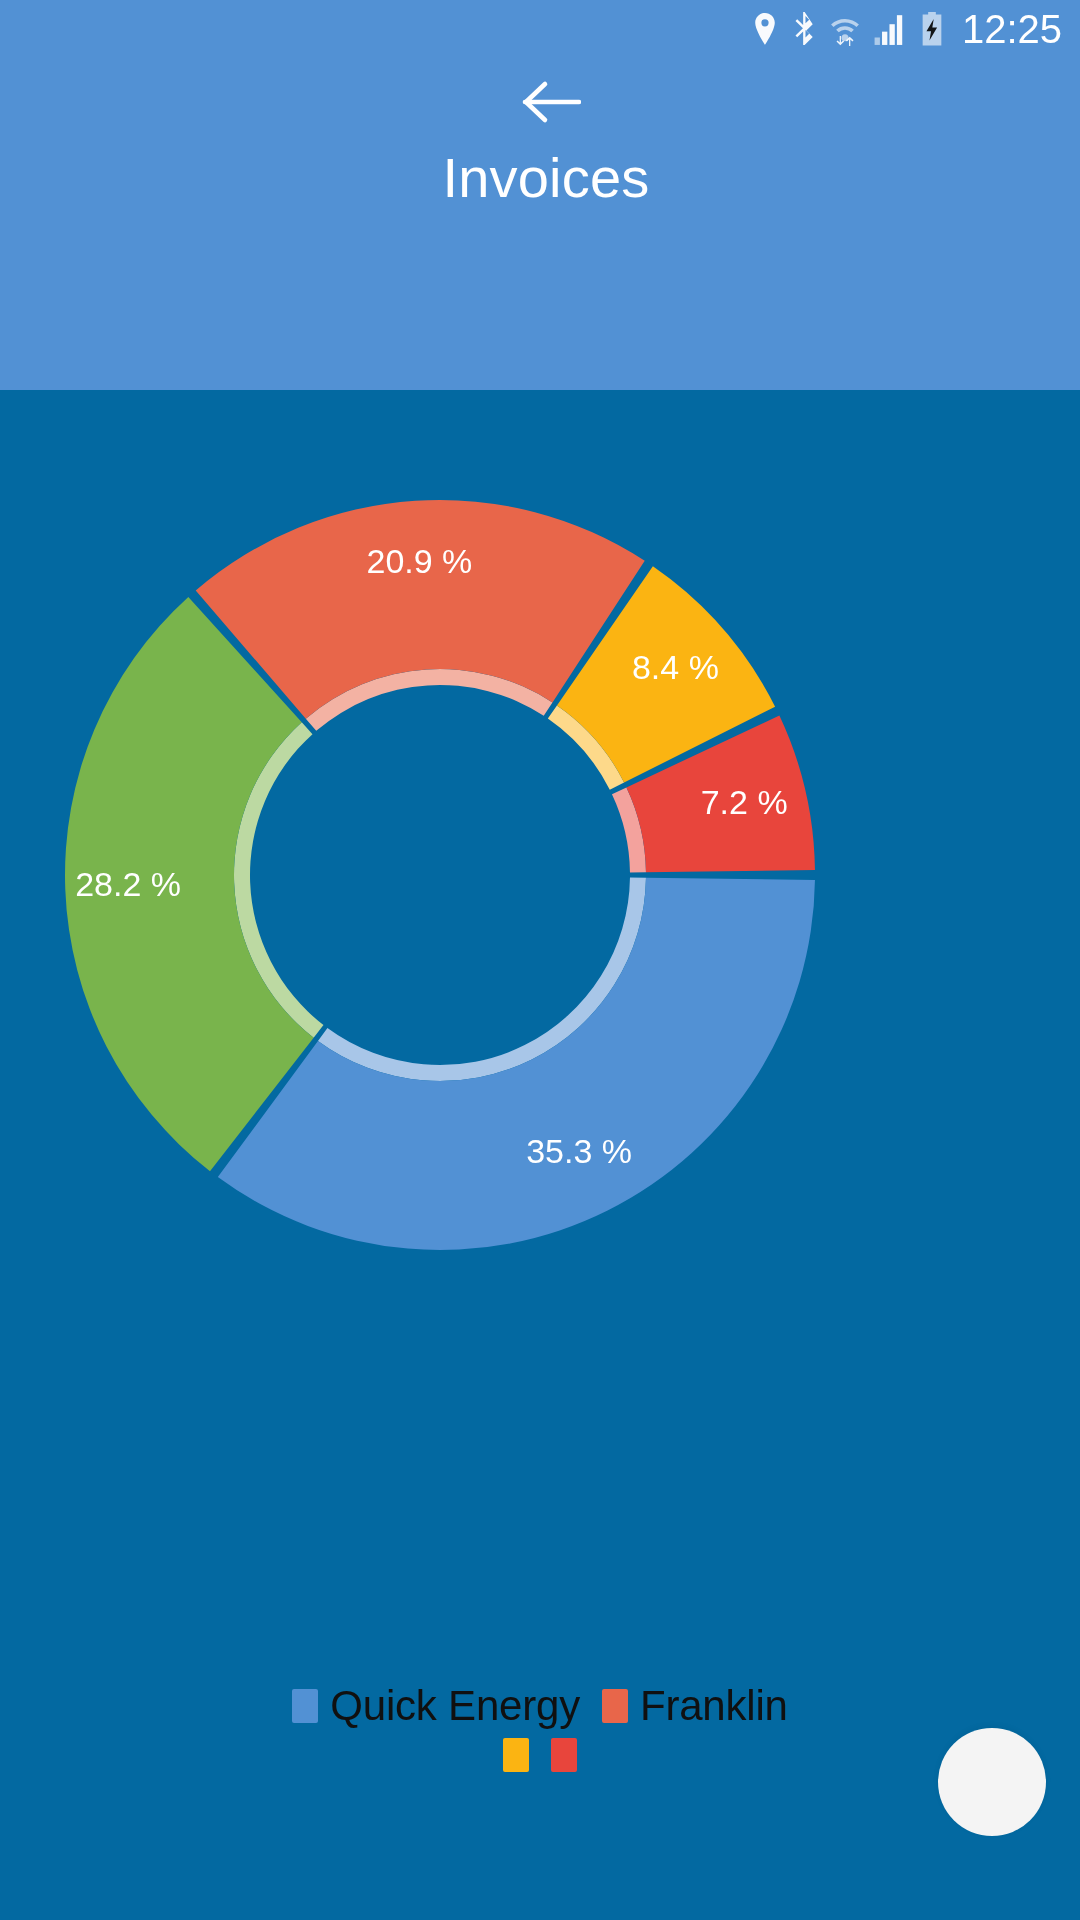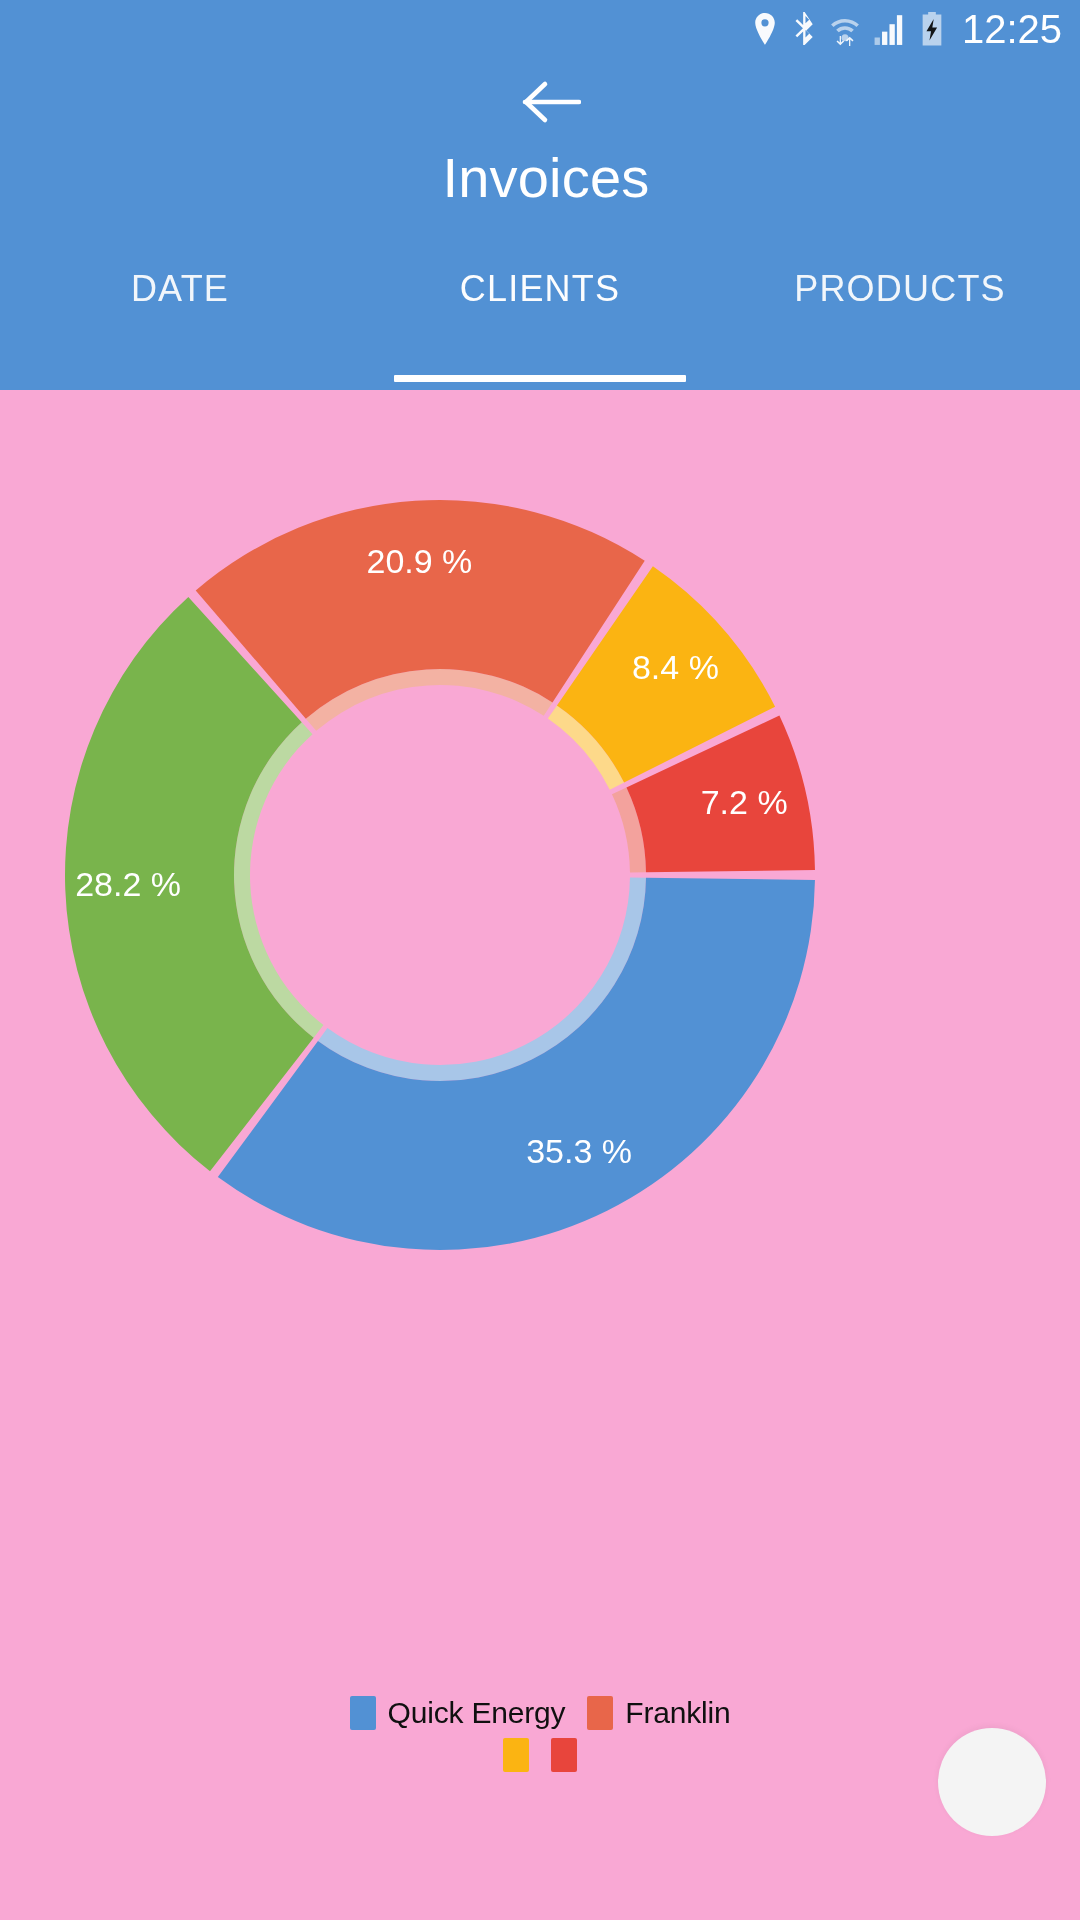--- a/index.html
+++ b/index.html
@@ -2,21 +2,21 @@
 <html><head>
 <meta charset="utf-8">
 <style>
   * { box-sizing: border-box; margin: 0; padding: 0; }
   html, body {
     width: 1080px; height: 1920px;
     background: #ffffff;
     font-family: "Liberation Sans", sans-serif;
     overflow: hidden;
   }
-  .screen { position: relative; width: 1080px; height: 1920px; background: #f9a8d4; }
+  .screen { position: relative; width: 1080px; height: 1920px; background: #0369a1; }
 
   
   .appbar {
     position: absolute; top: 0; left: 0; width: 1080px; height: 390px;
     background: #5291D4;
   }
 
   
   .statusbar {
     position: absolute; top: 0; left: 0; right: 0; height: 58px;
@@ -96,21 +96,21 @@
     gap: 22px;
   }
   .legend-item {
     display: flex; align-items: center; gap: 12px;
     cursor: pointer;
   }
   .legend-swatch {
     width: 26px; height: 34px; border-radius: 2px; flex: 0 0 auto;
   }
   .legend-text {
-    color: #101010; font-size: 30px; font-weight: 400;
+    color: #101010; font-size: 42px; font-weight: 400;
     letter-spacing: -0.2px; white-space: nowrap;
   }
 
   
   .fab-peek {
     position: absolute; right: 34px; bottom: -46px;
     width: 108px; height: 108px; border-radius: 50%;
     background: #f4f4f4;
     box-shadow: 0 -2px 6px rgba(0,0,0,0.05);
   }
@@ -159,32 +159,20 @@
     <div class="titlerow">
       <div class="back-btn">
         <svg width="60" height="48" viewBox="0 0 60 48">
           <path d="M58 24H4" stroke="#ffffff" stroke-width="4.6" stroke-linecap="round" fill="none"></path>
           <path d="M24 6 5 24l19 18" stroke="#ffffff" stroke-width="4.6" stroke-linecap="round" stroke-linejoin="round" fill="none"></path>
         </svg>
       </div>
       <div class="page-title">Invoices</div>
     </div>
 
-    <div class="tabs">
-      <div class="tab inactive">
-        <span class="tab-label">DATE</span>
-      </div>
-      <div class="tab active">
-        <span class="tab-label">CLIENTS</span>
-        <span class="tab-indicator"></span>
-      </div>
-      <div class="tab inactive">
-        <span class="tab-label">PRODUCTS</span>
-      </div>
-    </div>
   </div>
 
   <div class="chart-area">
 
     <div class="donut-wrap">
       <svg class="donut" width="1080" height="1110" viewBox="0 0 1080 1110">
         <g id="donut-slices">
             <path d="M645.9823514802455 487.696456687697 A206 206 0 0 1 317.95837337788936 650.9573480489169 L327.43733466892706 638.0674569383214 A190 190 0 0 0 629.9837222390613 487.4870231585554 Z" fill="#A8C6E8"></path>
             <path d="M814.9678728402527 489.9085983392542 A375 375 0 0 1 217.83684474130348 787.1068229045818 L317.95837337788936 650.9573480489169 A206 206 0 0 0 645.9823514802455 487.696456687697 Z" fill="#5291D4"></path>
             <path d="M313.65593707408686 647.7058012591219 A206 206 0 0 1 301.75878490862607 332.27355680806124 L312.4959666632959 344.13580482296913 A190 190 0 0 0 323.46906817512865 635.0684574720057 Z" fill="#BCD9A2"></path>

